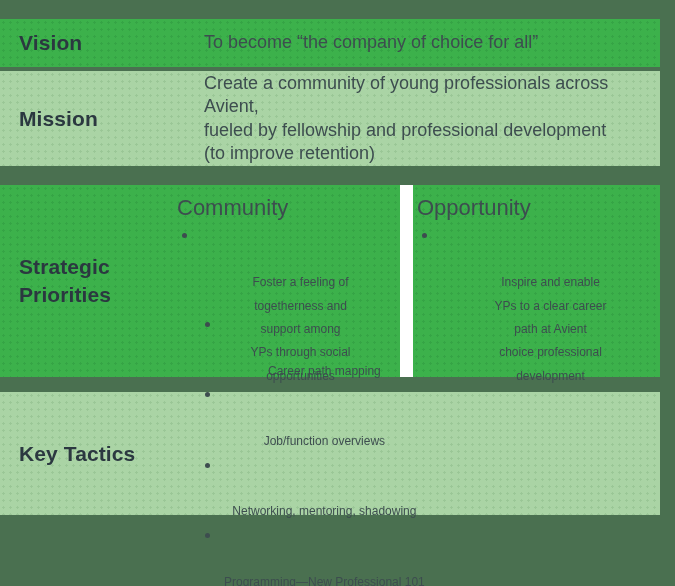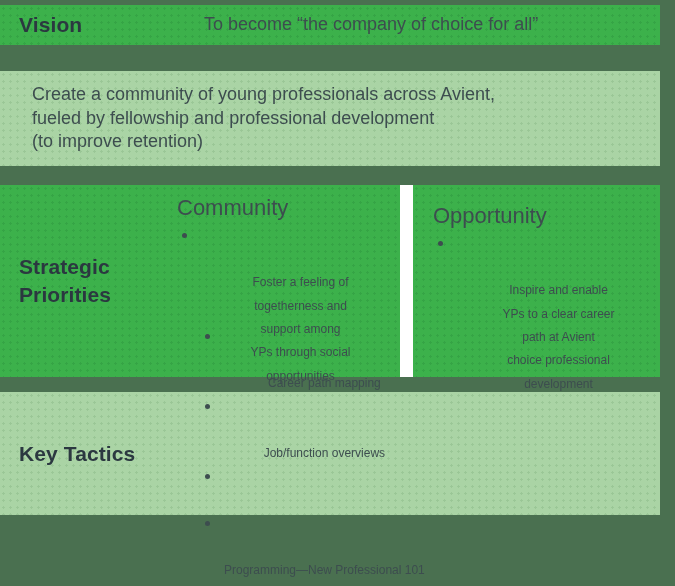--- a/index.html
+++ b/index.html
@@ -18,21 +18,21 @@
   .band.green{
     background-color:#3cb14b;
     background-image:radial-gradient(rgba(18,92,36,0.16) 1px, rgba(0,0,0,0) 1.4px);
     background-size:7px 7px;
   }
   .band.light{
     background-color:#aad4a5;
     background-image:radial-gradient(rgba(58,118,58,0.14) 1px, rgba(0,0,0,0) 1.4px);
     background-size:7px 7px;
   }
-  #vision   {top:5px;   height:40px;}
+  #vision   {top:19px;   height:48px;}
   #mission  {top:71px;  height:95px;}
   #strategic{top:185px; height:192px;}
   #tactics  {top:392px; height:123px;}
 
   .band-label{
     flex:0 0 172px;
     display:flex;align-items:center;
     padding-left:19px;box-sizing:border-box;
     font-size:21px;font-weight:700;color:#2b3840;
     line-height:28px;white-space:pre-line;
@@ -42,21 +42,21 @@
     flex:1;display:flex;align-items:center;
     font-size:18px;line-height:23.4px;color:#3d4d4f;margin-left:32px;
   }
   .flow-text{white-space:pre-line;}
 
   
   .cols{flex:1;display:flex;align-items:stretch;}
   .col{box-sizing:border-box;padding-top:11px;}
   .col-community{width:228px;padding-left:5px;}
   .col-divider{flex:none;width:13px;background:#ffffff;}
-  .col-opportunity{flex:1;padding-left:20px;margin-top:8px;}
+  .col-opportunity{flex:1;padding-left:4px;}
   .col-heading{font-size:22px;line-height:23.4px;color:#3d4d4f;}
 
   ul.bullets{
     list-style:none;margin:5px 0 0 0;padding:0;
     font-size:12px;line-height:23.4px;color:#3d4d4f;text-align:center;
   }
   ul.bullets li{position:relative;padding-left:24px;white-space:pre-line;}
   .dot{
     position:absolute;left:5px;top:9px;
     width:5px;height:5px;border-radius:50%;
@@ -73,20 +73,21 @@
 <div class="canvas">
 
   <div class="band green" id="vision">
     <div class="band-label">Vision</div>
     <div class="band-content">
       <div class="flow-text">To become “the company of choice for all”</div>
     </div>
   </div>
 
   <div class="band light" id="mission">
+    <div class="band-label">Mission</div>
     <div class="band-content">
       <div class="flow-text">Create a community of young professionals across Avient,
 fueled by fellowship and professional development
 (to improve retention)</div>
     </div>
   </div>
 
   <div class="band green" id="strategic">
     <div class="band-label">Strategic
 Priorities</div>
@@ -129,20 +130,21 @@
         <li>
           <span class="dot"></span>
           <span>Career path mapping</span>
         </li>
         <li>
           <span class="dot"></span>
           <span>Job/function overviews</span>
         </li>
         <li>
           <span class="dot"></span>
+          <span>Networking, mentoring, shadowing</span>
         </li>
         <li>
           <span class="dot"></span>
           <span>Programming—New Professional 101</span>
         </li>
       </ul>
     </div>
   </div>
 
 </div>

